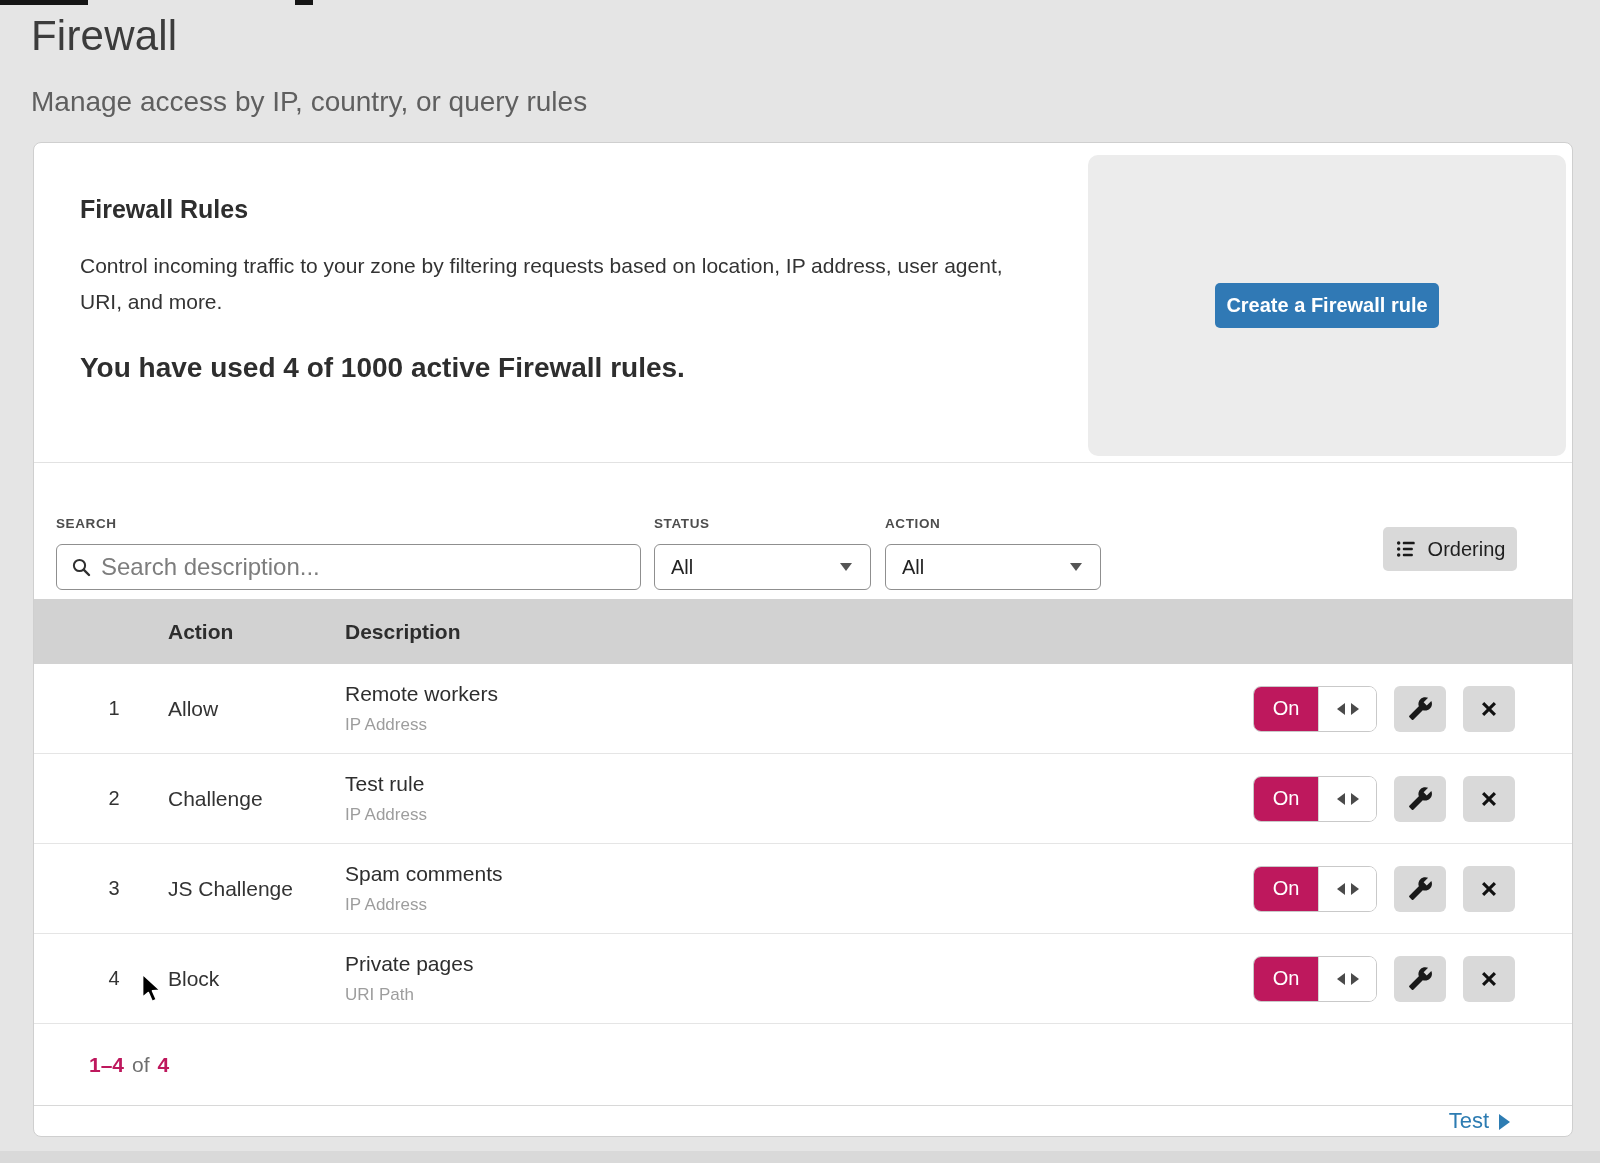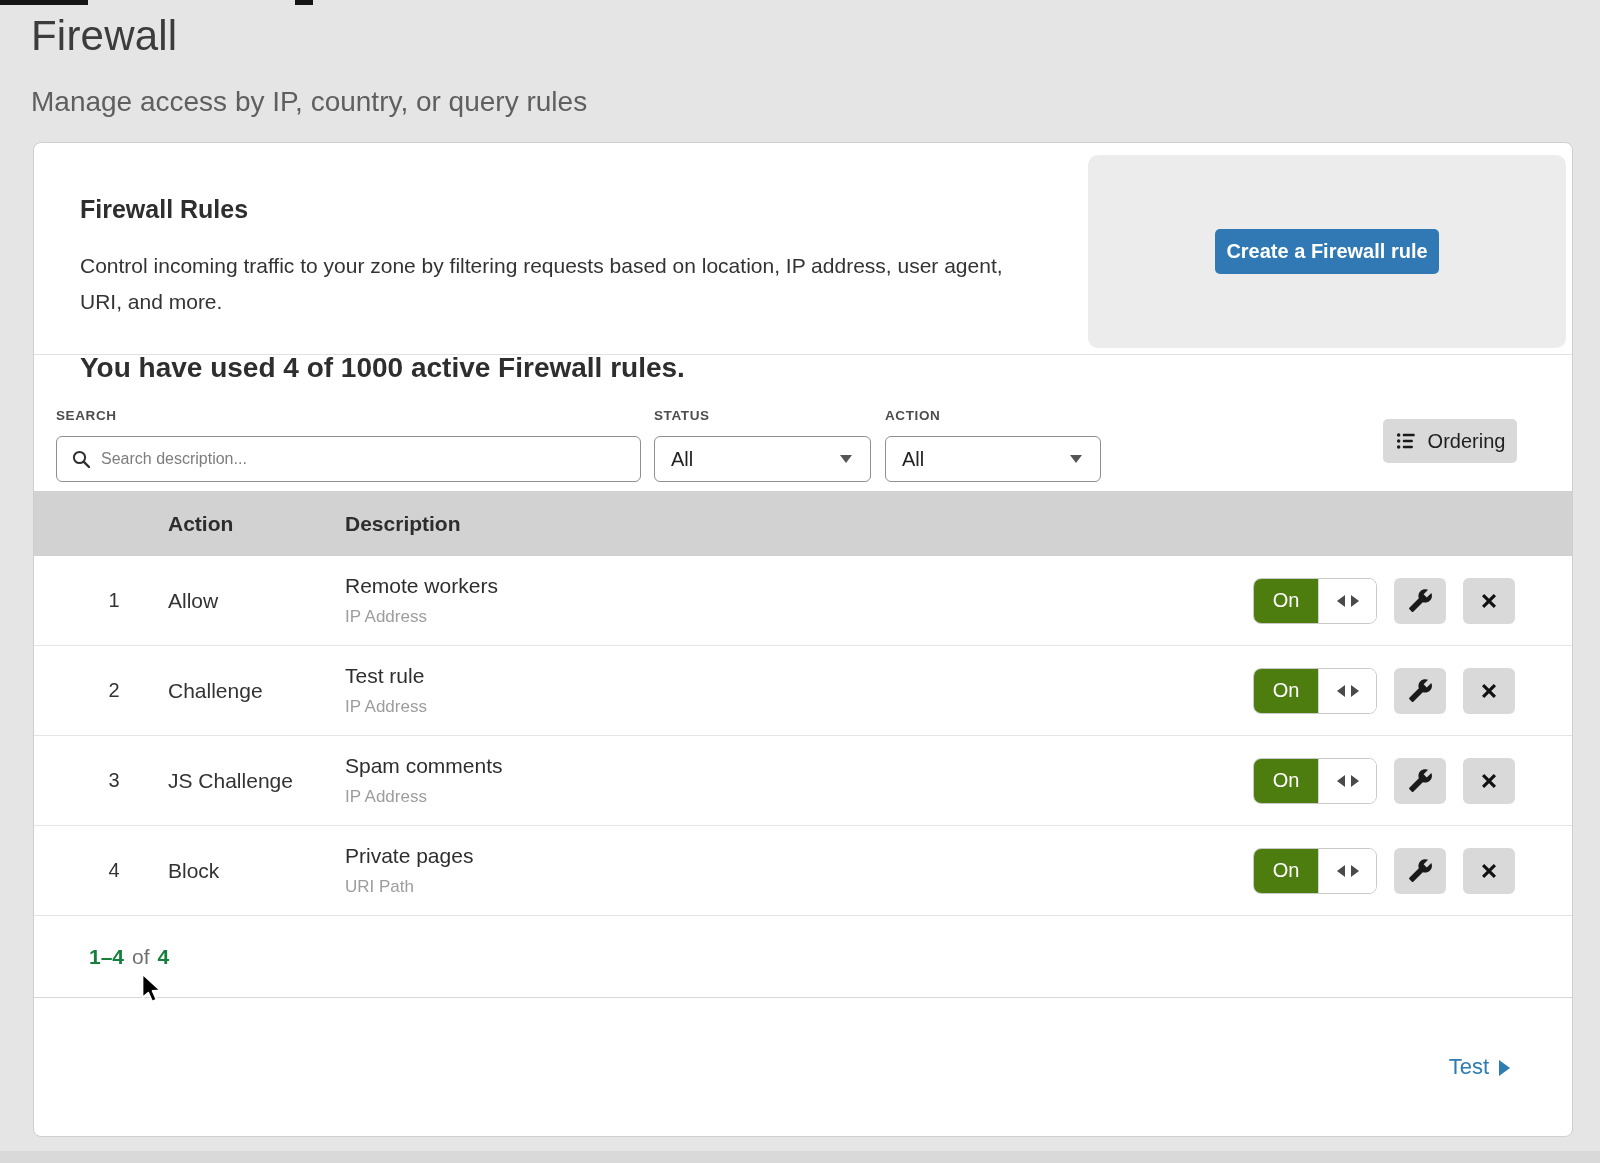--- a/index.html
+++ b/index.html
@@ -23,21 +23,21 @@
   .page-subtitle { margin-top:26px; font-size:28px; font-weight:400; color:#5f5f5f; }
 
   
   .container {
     position:absolute; left:33px; top:142px; width:1540px; height:995px;
     background:#ffffff; border:1px solid #cfcfcf; border-radius:8px;
     display:flex; flex-direction:column; overflow:hidden;
   }
 
   
-  .hero { display:flex; height:212px; border-bottom:1px solid #e2e2e2; flex:0 0 auto;gap:9px; }
+  .hero { display:flex; height:320px; border-bottom:1px solid #e2e2e2; flex:0 0 auto;gap:9px; }
   .hero-left { flex:1; padding:52px 40px 0 46px; }
   .hero-heading { font-size:25px; font-weight:700; color:#2e2e2e; }
   .hero-desc { margin-top:24px; font-size:21px; line-height:36px; color:#333; max-width:945px; }
   .hero-usage { margin-top:32px; font-size:28px; font-weight:700; color:#2e2e2e; }
   .hero-aside {
     width:478px; margin:12px 6px 6px 0; background:#ececec; border-radius:10px;
     display:flex; align-items:center; justify-content:center; flex:0 0 auto;
   }
   .create-btn {
     background:#3079b5; color:#fff; border:none; border-radius:5px;
@@ -47,21 +47,21 @@
 
   
   .filters { height:136px; padding:24px 55px 0 22px; display:flex; align-items:flex-start; flex:0 0 auto; }
   .filter-group { display:flex; flex-direction:column; }
   .filter-label { font-size:13.5px; font-weight:700; color:#4d4d4d; letter-spacing:0.6px; margin-bottom:13px;margin-top:29px; }
   .search-box {
     width:585px; height:46px; border:1.5px solid #8f8f8f; border-radius:6px; background:#fff;
     display:flex; align-items:center; padding:0 14px;
   }
   .search-box input {
-    border:none; outline:none; flex:1; font-family:inherit; font-size:16px; color:#333; margin-left:10px; background:transparent;
+    border:none; outline:none; flex:1; font-family:inherit; font-size:24px; color:#333; margin-left:10px; background:transparent;
   }
   .search-box input::placeholder { color:#7d7d7d; }
   .gap13 { width:13px; } .gap14 { width:14px; }
   .select-box {
     height:46px; border:1.5px solid #8f8f8f; border-radius:6px; background:#fff;
     display:flex; align-items:center; justify-content:space-between; padding:0 18px 0 16px;
     font-size:20px; color:#222; cursor:pointer;text-align:center;
   }
   .select-status { width:217px; } .select-action { width:216px; }
   .caret-down { width:0; height:0; border-left:6.5px solid transparent; border-right:6.5px solid transparent; border-top:8px solid #555; }
@@ -78,31 +78,31 @@
   .col-action { width:177px; flex:0 0 auto; }
   .col-desc { flex:1; }
   .trow { height:90px; display:flex; align-items:center; border-bottom:1px solid #e5e5e5; background:#fff; flex:0 0 auto; }
   .row-num { font-size:20px; color:#333; }
   .row-action { font-size:21px; color:#333; }
   .desc-title { font-size:21px; color:#2e2e2e; }
   .desc-sub { font-size:17px; color:#9d9d9d; margin-top:9px; }
   .row-controls { display:flex; align-items:center; gap:17px; padding-right:57px; flex:0 0 auto; }
 
   .toggle { width:124px; height:46px; border-radius:8px; border:1px solid #c9c9c9; display:flex; overflow:hidden; cursor:pointer; background:#fff; }
-  .toggle-on { width:64px; background:#4d7c0f; color:#fff; font-size:20px; display:flex; align-items:center; justify-content:center; }
+  .toggle-on { width:64px; background:#be185d; color:#fff; font-size:20px; display:flex; align-items:center; justify-content:center; }
   .toggle-handle { flex:1; background:#fff; border-left:1px solid #d5d5d5; display:flex; align-items:center; justify-content:center; }
 
   .icon-btn {
     width:52px; height:46px; background:#d9d9d9; border:none; border-radius:6px;
     display:flex; align-items:center; justify-content:center; cursor:pointer;
   }
 
   
   .range-row { height:81px; display:flex; align-items:center; padding-left:55px; font-size:21px; flex:0 0 auto; }
-  .range-strong { font-weight:700; color:#15803d;text-align:right; }
+  .range-strong { font-weight:700; color:#be185d;text-align:right; }
   .range-of { color:#6f6f6f; margin:0 8px; }
   .help-row { border-top:1px solid #d8d8d8; flex:1; display:flex; align-items:center; justify-content:flex-end; padding-right:62px; }
   .help-link { display:flex; align-items:center; gap:10px; color:#2d7cb2; font-size:22px; cursor:pointer; }
   .help-caret { width:0; height:0; border-top:8px solid transparent; border-bottom:8px solid transparent; border-left:11px solid #2d7cb2; margin-top:2px; }
 
   .cursor { position:absolute; left:141px; top:973px; pointer-events:none; }
 </style>
 </head>
 <body>
 

